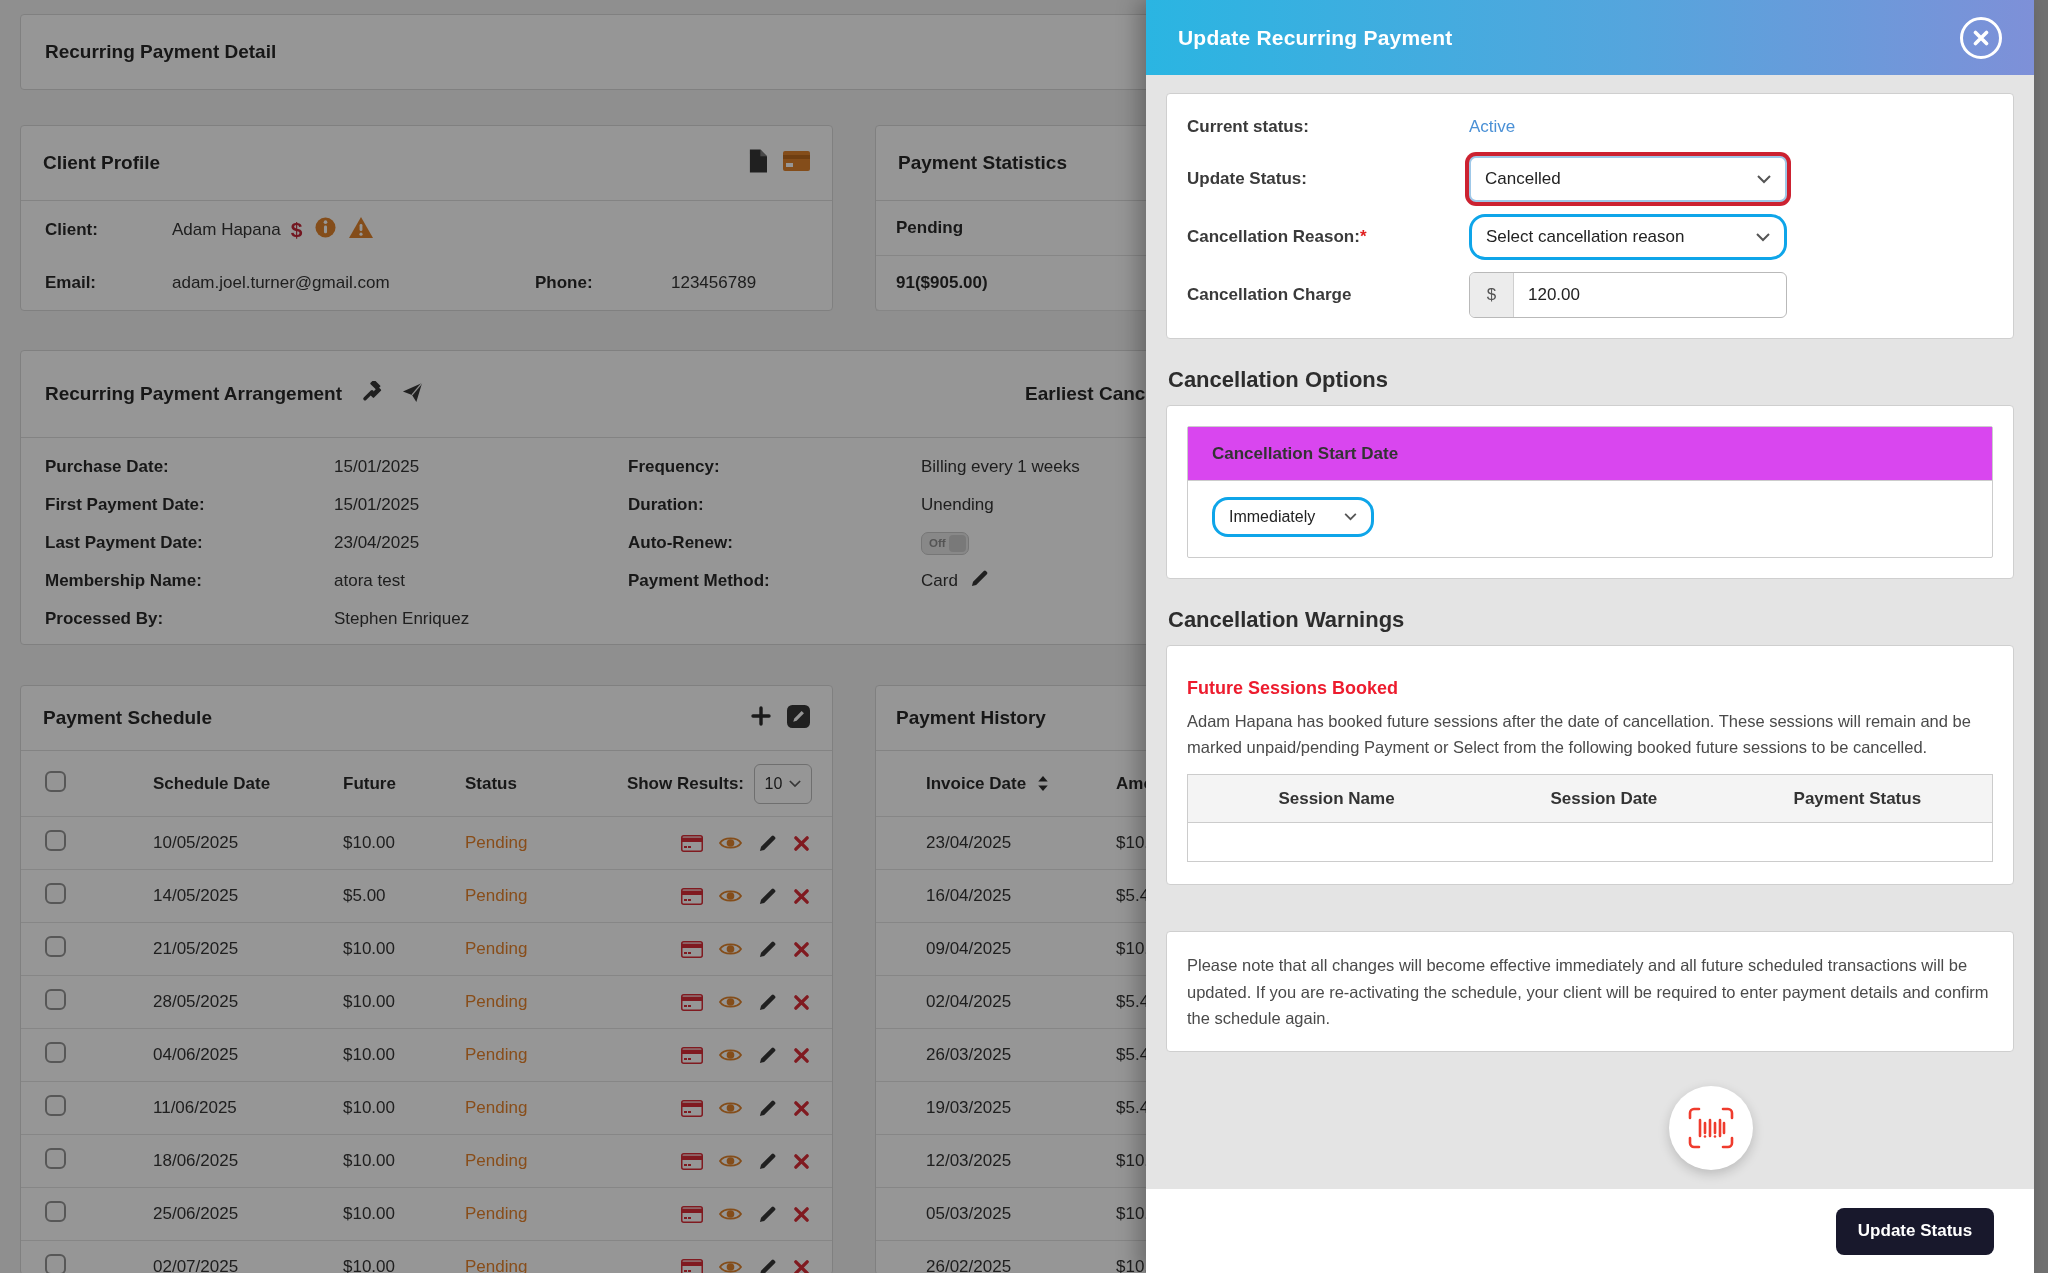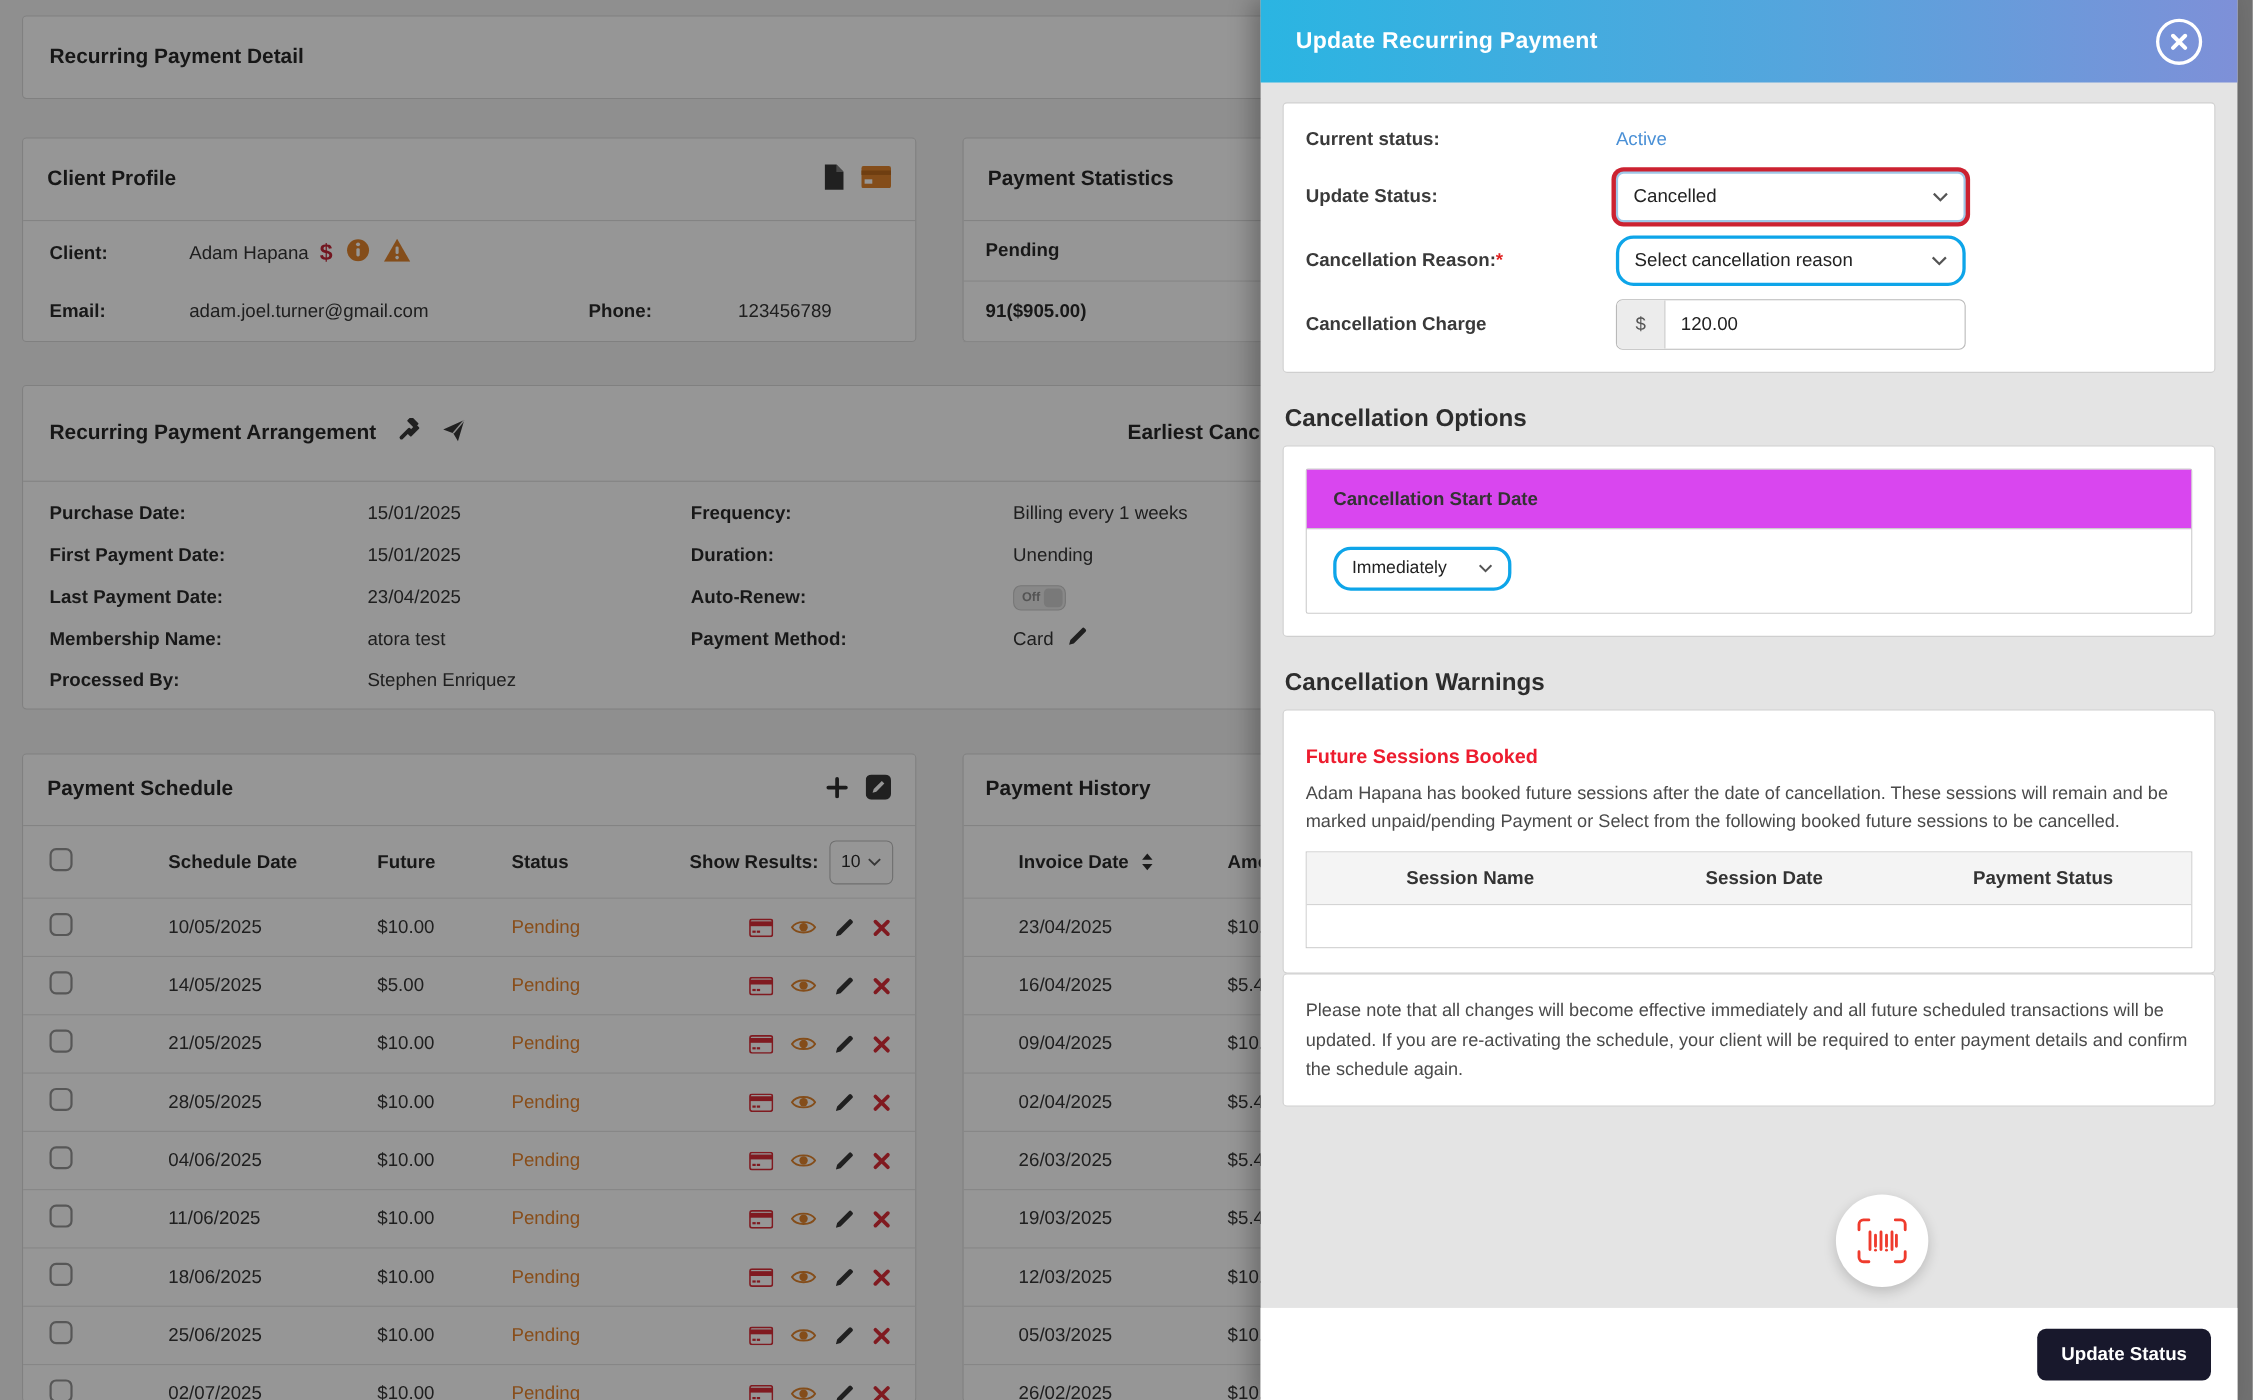--- a/index.html
+++ b/index.html
@@ -112,27 +112,27 @@
   .select.small{ width:162px; height:40px; font-size:16px; }
   .warnings-card{ padding:20px 20px 22px; }
   .warn-title{ color:#ed1c2e; font-weight:700; font-size:18px; margin:12px 0 10px; }
   .warn-text{ font-size:16.5px; color:#4a4a4a; line-height:1.55; margin-bottom:14px; }
   .sessions-table{ border:1px solid #ccc; }
   .st-head{ display:flex; background:#f4f4f4; border-bottom:1px solid #ccc; height:48px;
     align-items:center; font-weight:700; font-size:17px; color:#333; }
   .st-head span{ text-align:center; }
   .st-c1{ width:300px; } .st-c2{ width:240px; } .st-c3{ width:272px; }
   .st-row{ height:38px; background:#fff; }
-  .note-card{ padding:20px; }
+  .note-card{ margin-top:46px; padding:20px; }
   .note-card p{ font-size:16.5px; color:#4a4a4a; line-height:1.6; }
   .spinner-badge{ position:absolute; left:523px; top:1086px; width:84px; height:84px; border-radius:50%;
     background:#fff; box-shadow:0 4px 12px rgba(0,0,0,0.18); display:flex; align-items:center; justify-content:center; }
   .modal{ position:absolute; }
   .modal-footer{ flex:0 0 84px; background:#fff; display:flex; align-items:center;
-    justify-content:flex-end; padding:0 24px; }
+    justify-content:flex-end; padding:0 40px; }
   .submit-btn{ min-width:158px; height:47px; background:#18182c; color:#fff; border:none; border-radius:8px;
     font-size:17px; font-weight:700; font-family:"Liberation Sans", sans-serif; cursor:pointer; padding:0 18px; }
 </style>
 </head>
 <body>
 
 <div class="screen">
 
   <div class="page">
 

